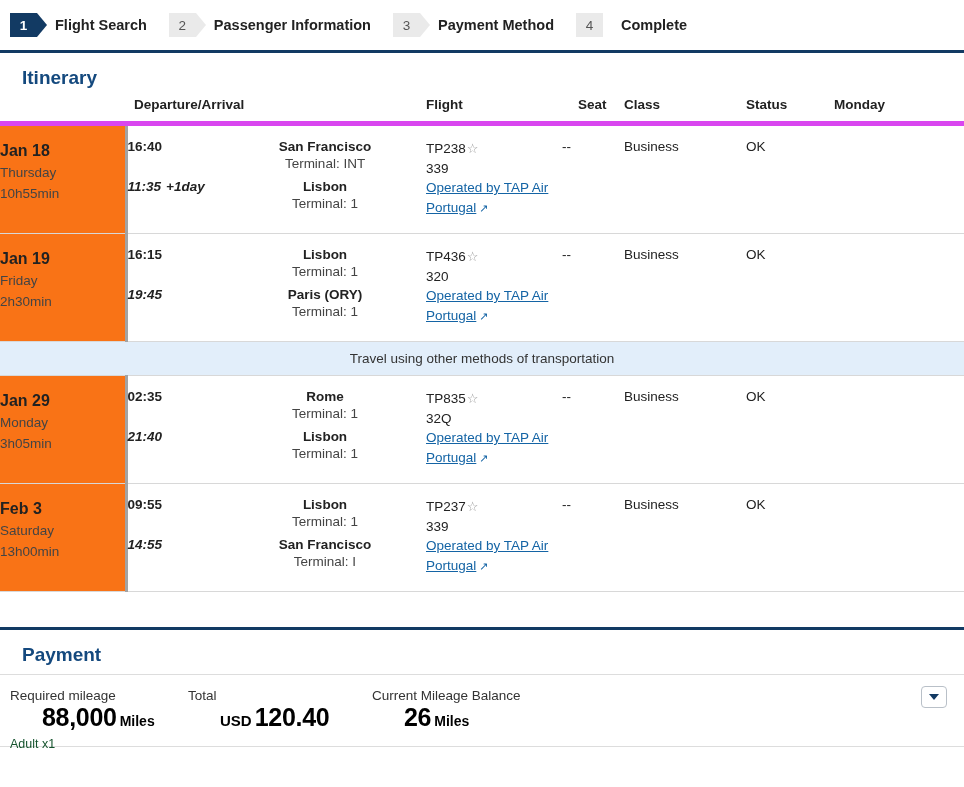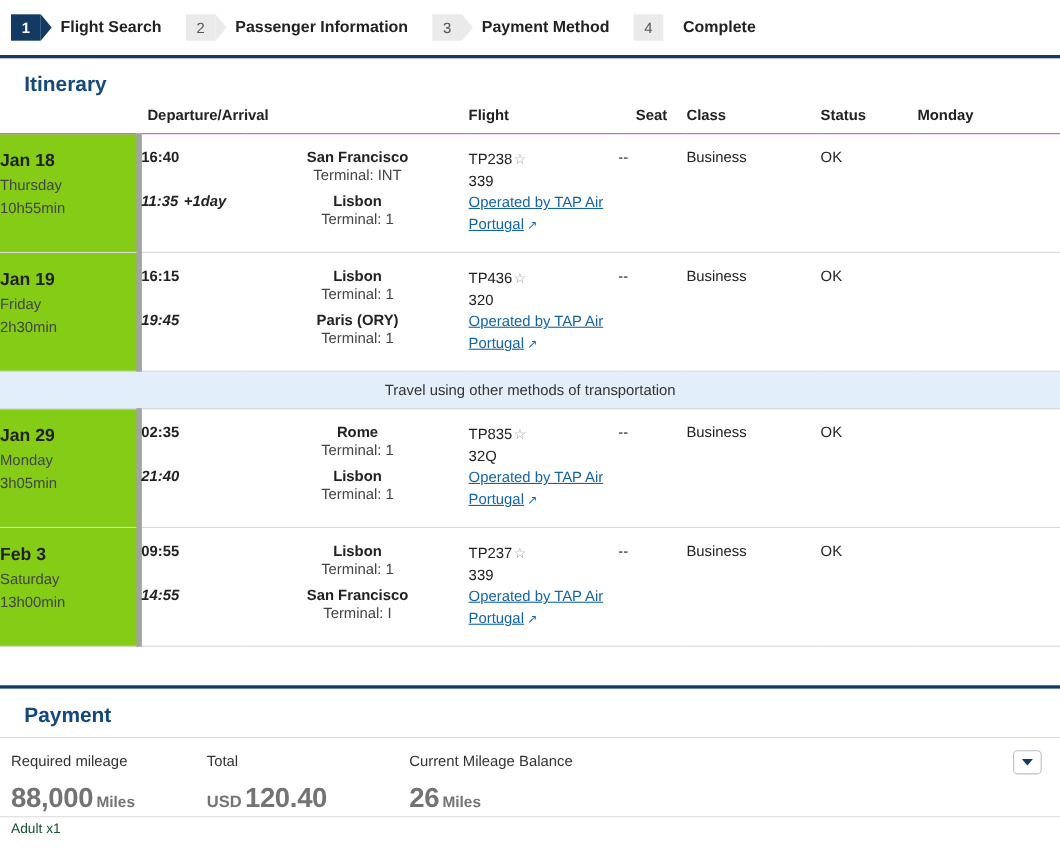--- a/index.html
+++ b/index.html
@@ -79,35 +79,35 @@
   .itin col.c-class   { width: 122px; }
   .itin col.c-status  { width: 88px; }
   .itin col.c-service { width: 130px; }
 
   .itin thead th {
     font-size: 13.5px;
     font-weight: bold;
     color: #222222;
     text-align: left;
     padding: 0 0 9px 0;
-    border-bottom: 1px solid #d946ef;
+    border-bottom: 5px solid #d946ef;
     vertical-align: bottom;
     margin-top: 33px;
   }
   .th-pad { padding-left: 8px !important; }
 
   .itin tbody td {
     border-bottom: 1px solid #d8d8d8;
     vertical-align: top;
     padding: 13px 0 14px 0;
     font-size: 13.5px;
   }
   td.date-cell {
-    background: #84cc16;
-    border-right: 5px solid #a3a3a3;
+    background: #f97316;
+    border-right: 3px solid #a3a3a3;
     padding-left: 10px;
     padding-top: 12px;
     line-height: 1.52;
   }
   .date-main { font-size: 16px; font-weight: bold; color: #222222; }
   .date-sub  { font-size: 13.5px; color: #444444; }
 
   td.time-cell { padding-left: 8px; }
   .leg-time {
     font-size: 13.5px;
@@ -165,22 +165,22 @@
     align-items: flex-start;
     padding: 13px 0 0 10px;
     height: 72px;
     box-sizing: border-box;
     border-bottom: 1px solid #dddddd;
   }
   .pay-col { margin-right: 0; }
   .pay-col.c1 { width: 178px; }
   .pay-col.c2 { width: 184px; }
   .pay-col.c3 { width: 260px; }
-  .pay-label { font-size: 13.5px; color: #333333; margin-bottom: 13px; }
-  .pay-value { color: #737373; white-space: nowrap; }
+  .pay-label { font-size: 13.5px; color: #333333; margin-bottom: 0; }
+  .pay-value { color: #000000; white-space: nowrap; margin-left: 32px; }
   .pay-big { font-size: 25px; font-weight: bold; letter-spacing: -0.3px; }
   .pay-unit { font-size: 14px; font-weight: bold; margin-left: 3px; }
   .pay-cur { font-size: 15px; font-weight: bold; margin-right: 3px; }
   .pay-note { font-size: 12.5px; color: #14532d; margin-top: 5px; }
 
   .dropdown-btn {
     position: absolute;
     right: 17px;
     top: 11px;
     width: 26px;

